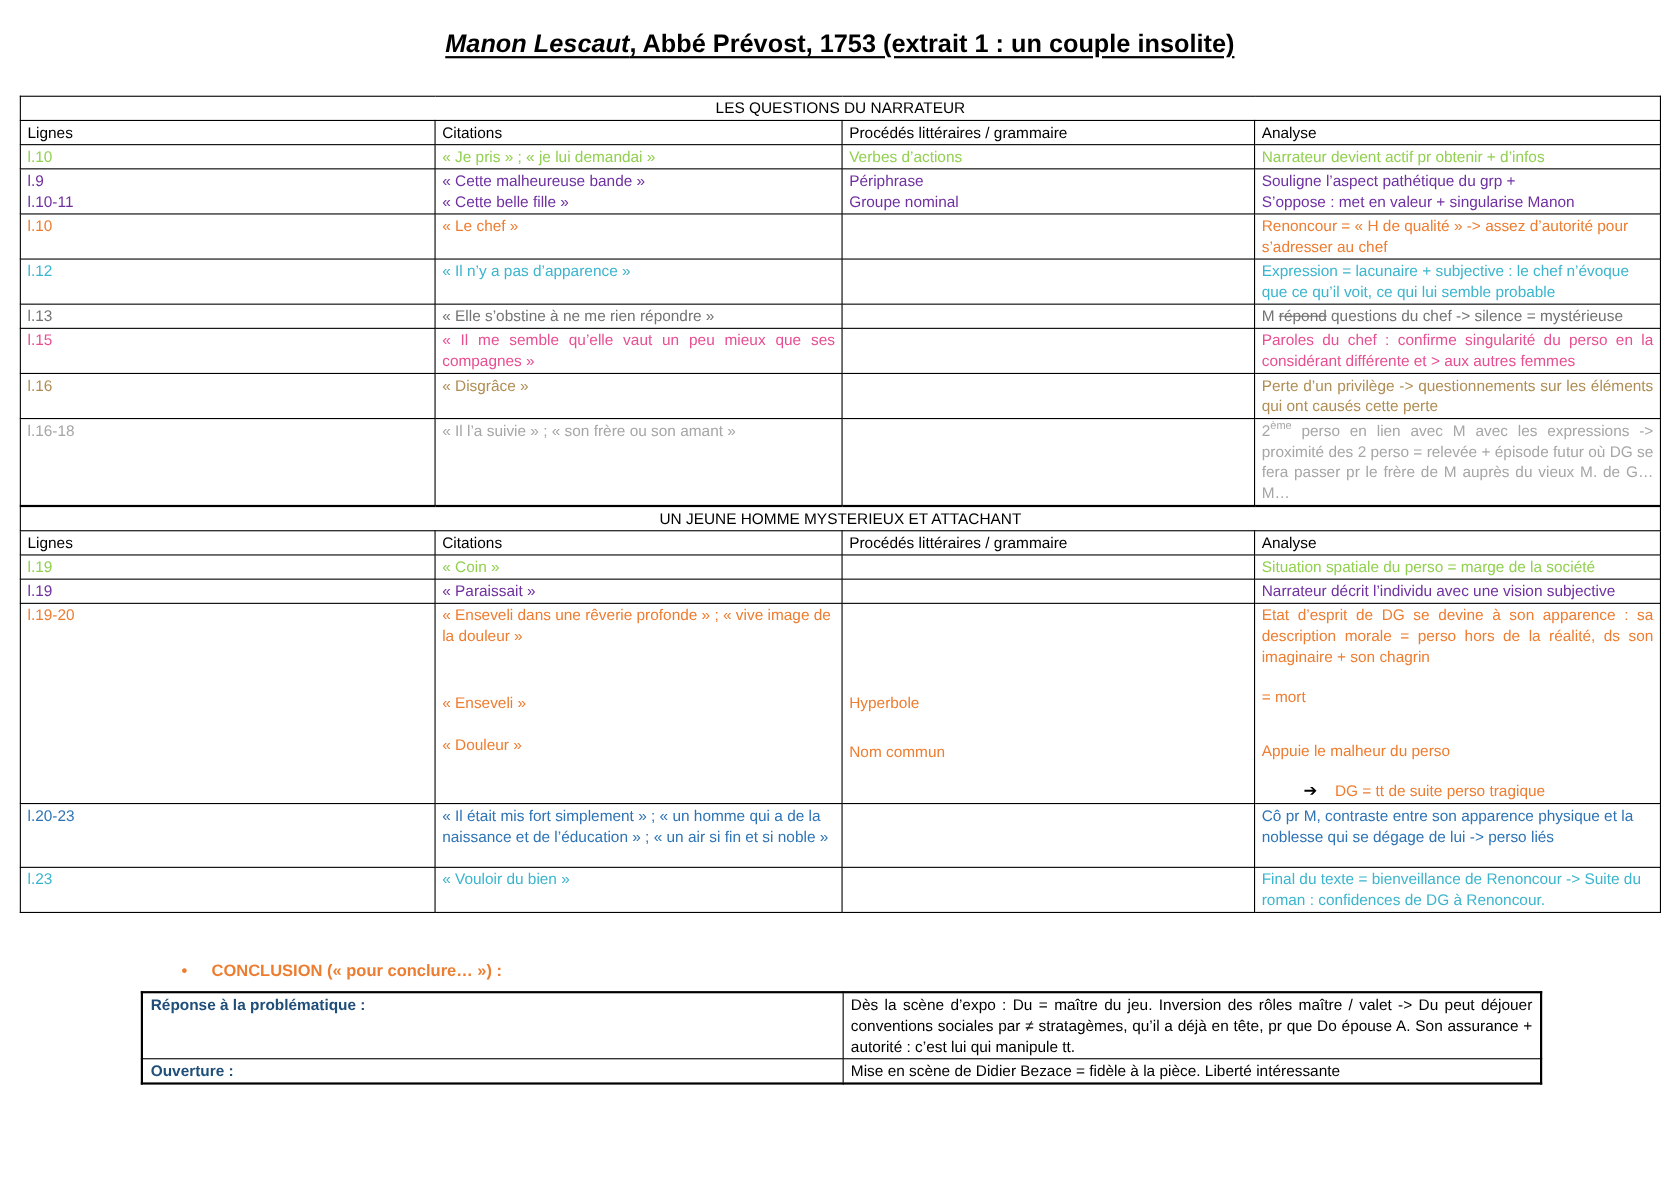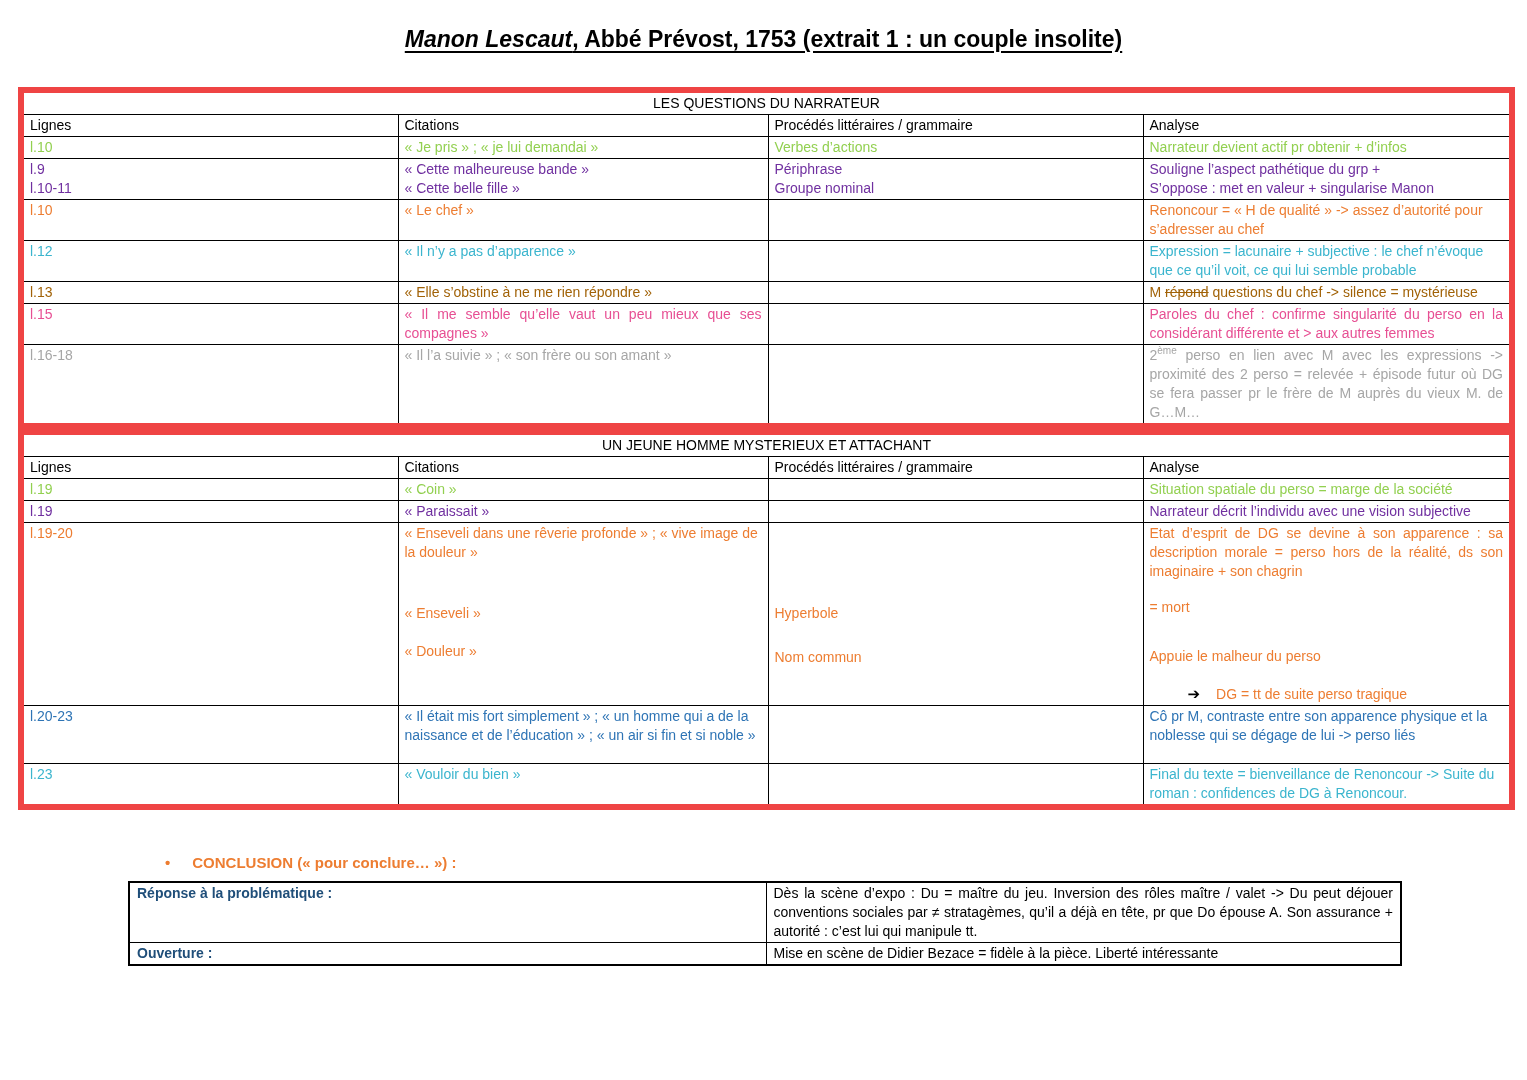--- a/index.html
+++ b/index.html
@@ -23,42 +23,42 @@
 
   
   table.an{
     border-collapse:collapse;
     table-layout:fixed;
     width:1491px;
     margin-left:18px;
     font-size:14px;
     line-height:19px;
   }
-  table.an{border:6px solid #ef4444;}
+  table.an{border:1px solid #ef4444;}
   table.an td{
     border:1px solid #000;
     padding:1px 6px;
     vertical-align:top;
     overflow:hidden;
   }
   .t1{margin-top:34px;}
   .t2{}
   td.caption{text-align:center;}
   .ml{white-space:pre-line;}
   .just{text-align:justify;}
   .strike{text-decoration:line-through;text-align:right;}
   sup{font-size:10px;line-height:0;}
 
   
   .c-lgreen{color:#92D050;}
   .c-purple{color:#7030A0;}
   .c-orange{color:#ED7D31;}
   .c-blue{color:#2E74B5;}
   .c-cyan{color:#3BB5CE;}
-  .c-green{color:#a16207;}
+  .c-green{color:#737373;}
   .c-pink{color:#E74F93;}
   .c-gold{color:#B08E55;}
   .c-gray{color:#A6A6A6;}
 
   
   tr.tall{height:181px;padding-left:28px;}
   .seg{margin:0;}
   .mt42{margin-top:42px;}
   .mt19{margin-top:19px;}
   .mt80{margin-top:80px;}
@@ -161,20 +161,26 @@
       <td><span>M </span><span class="strike">répond</span><span> questions du chef -&gt; silence = mystérieuse</span></td>
     </tr>
 
     <tr class="c-pink">
       <td>l.15</td>
       <td class="just">« Il me semble qu’elle vaut un peu mieux que ses compagnes »</td>
       <td></td>
       <td class="just">Paroles du chef : confirme singularité du perso en la considérant différente et &gt; aux autres femmes</td>
     </tr>
 
+    <tr class="c-gold" style="height:39px">
+      <td>l.16</td>
+      <td>« Disgrâce »</td>
+      <td></td>
+      <td class="just">Perte d’un privilège -&gt; questionnements sur les éléments qui ont causés cette perte</td>
+    </tr>
 
     <tr class="c-gray" style="height:76px">
       <td>l.16-18</td>
       <td>« Il l’a suivie » ; « son frère ou son amant »</td>
       <td></td>
       <td class="just"><span>2</span><sup>ème</sup><span> perso en lien avec M avec les expressions -&gt; proximité des 2 perso = relevée + épisode futur où DG se fera passer pr le frère de M auprès du vieux M. de G…M…</span></td>
     </tr>
   </tbody>
     </table>
 

